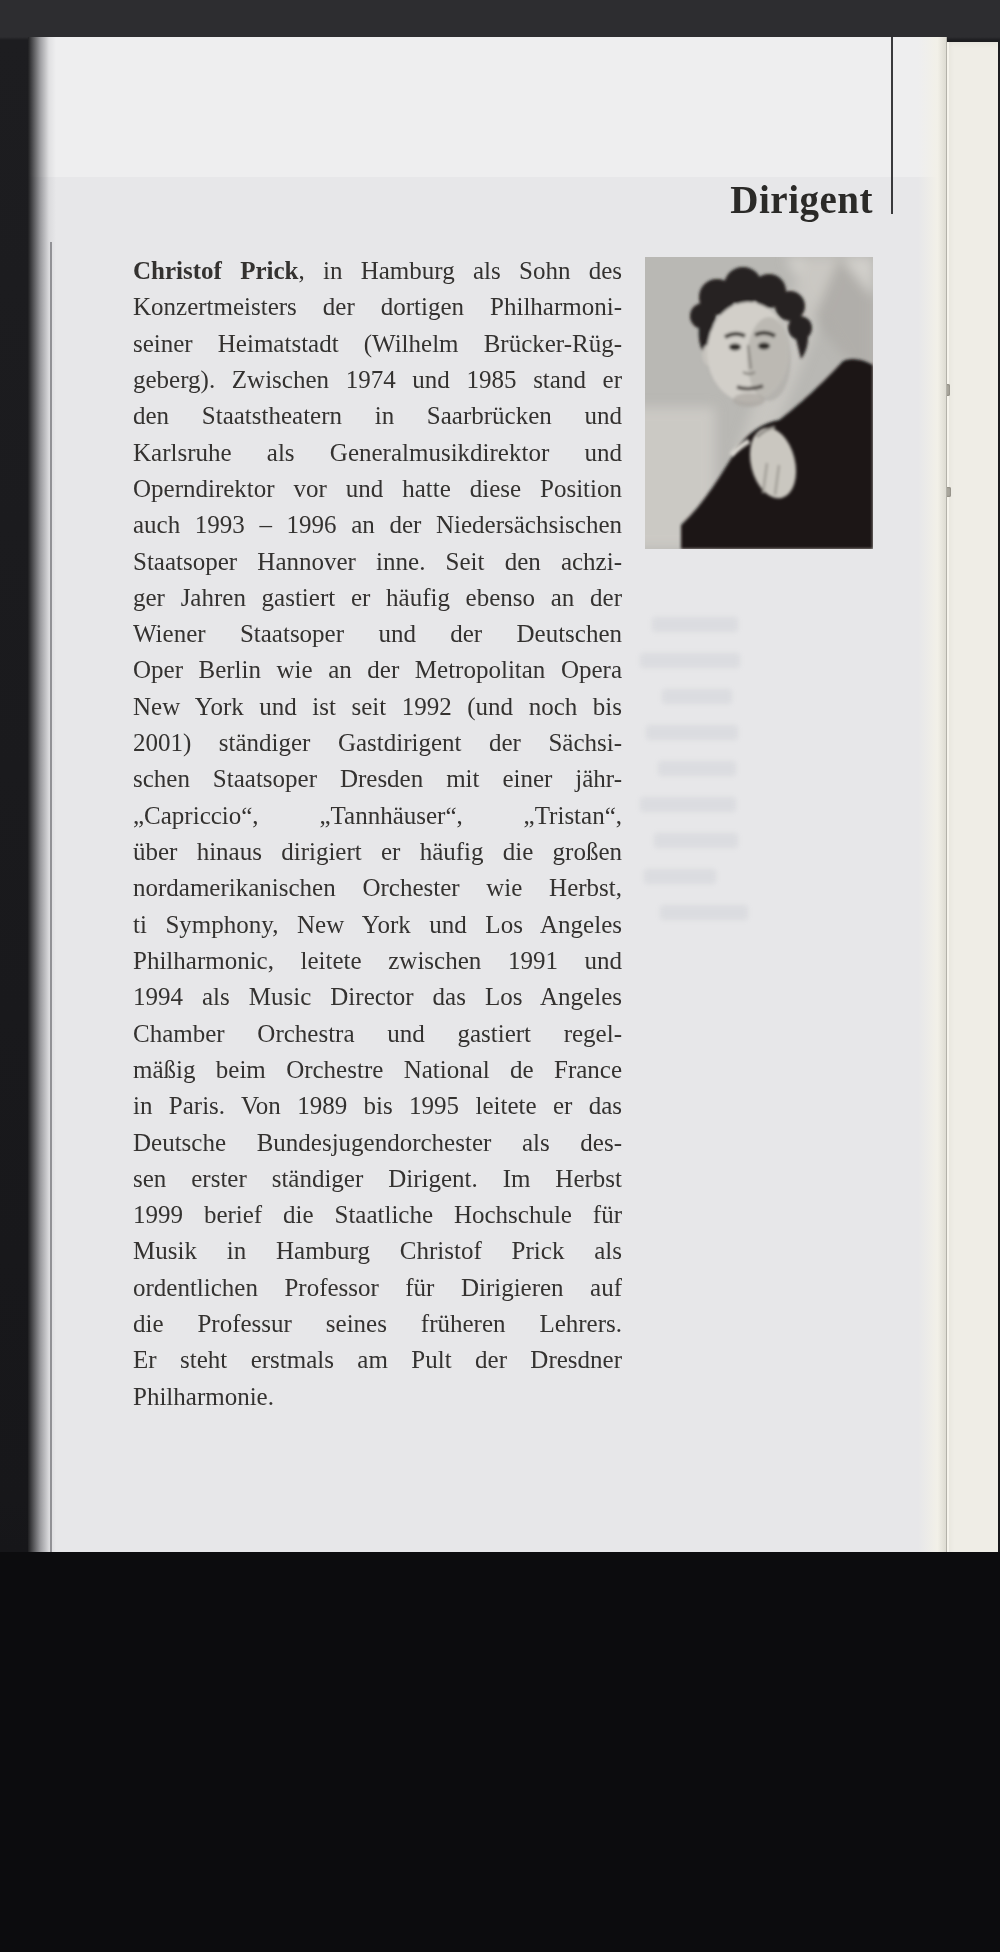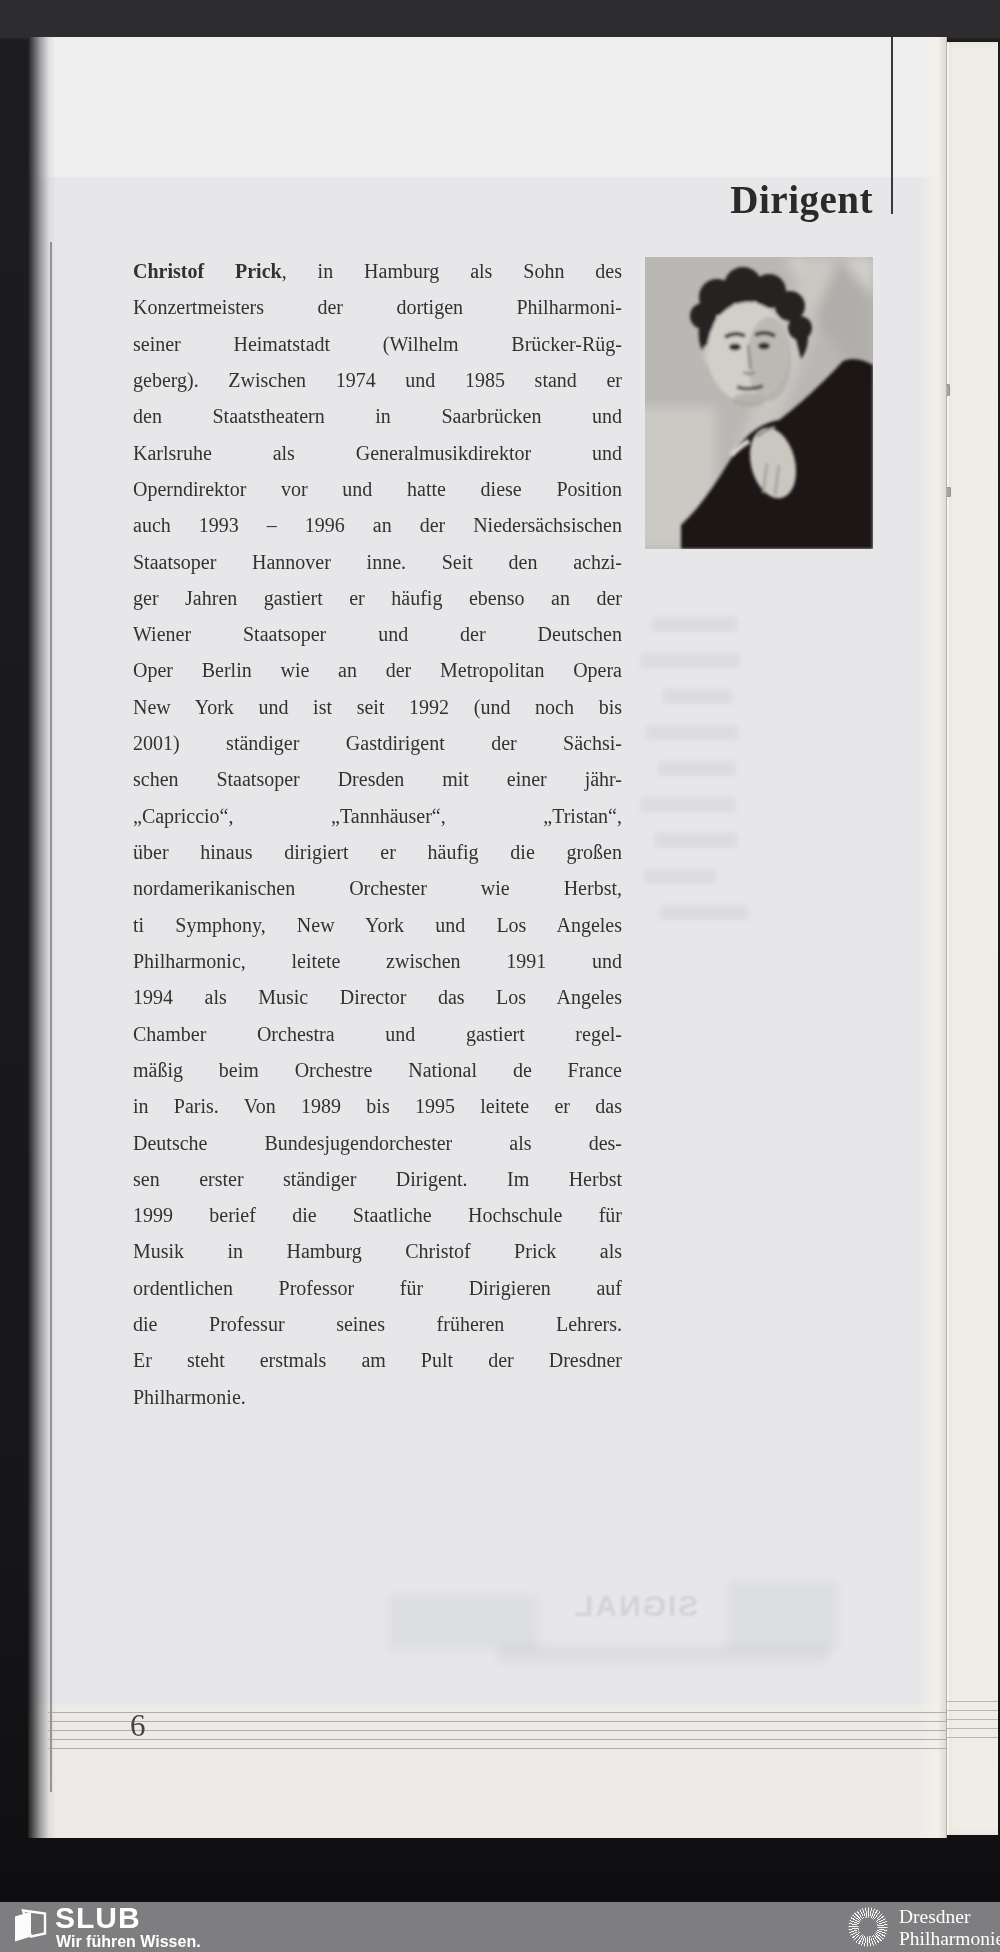--- a/index.html
+++ b/index.html
@@ -1,17 +1,17 @@
 <!DOCTYPE html>
 <html><head>
 <meta charset="utf-8">
 <style>
   html,body { margin:0; padding:0; background:#0c0c0e; }
   .stage {
-    position:relative; width:1000px; height:1952px; overflow:hidden;
+    position:relative; width:1000px; height:1552px; overflow:hidden;
     font-family:"Liberation Serif", serif;
     background:linear-gradient(180deg,#2d2d30 0px,#2d2d30 37px,#1d1d20 40px,#17171a 1500px,#101013 1850px,#0b0b0d 1952px);
   }
   
   .under-page {
     position:absolute; left:938px; top:42px; width:60px; height:1793px;
     background:#efede6;
     box-shadow: inset 10px 0 10px -5px rgba(115,112,102,.55);
   }
   .under-page .crease { position:absolute; left:8px; top:0; width:3px; height:100%; background:#faf8f0; opacity:.8; }
@@ -43,21 +43,21 @@
   .heading {
     position:absolute; right:74px; top:140px; margin:0;
     font-size:39px; font-weight:bold; color:#2b2a28; letter-spacing:.5px;
     font-family:"Liberation Serif", serif;
   }
   .rule-v { position:absolute; left:863px; top:0; width:2px; height:177px; background:#3a3a3c; }
 
   
   .article { position:absolute; left:105px; top:216px; width:489px; color:#343230; }
   .bodyline {
-    height:36.32px; line-height:36.32px; font-size:20px;
+    height:36.32px; line-height:36.32px; font-size:25px;
     text-align:justify; text-align-last:justify;
     white-space:normal; overflow:hidden;
   }
   .bodyline.last-line { text-align-last:left; }
   .bodyline b { font-weight:bold; }
 
   
   .photo {
     position:absolute; left:617px; top:220px; width:228px; height:292px;
     box-shadow: inset 0 0 3px rgba(40,38,35,.5);

